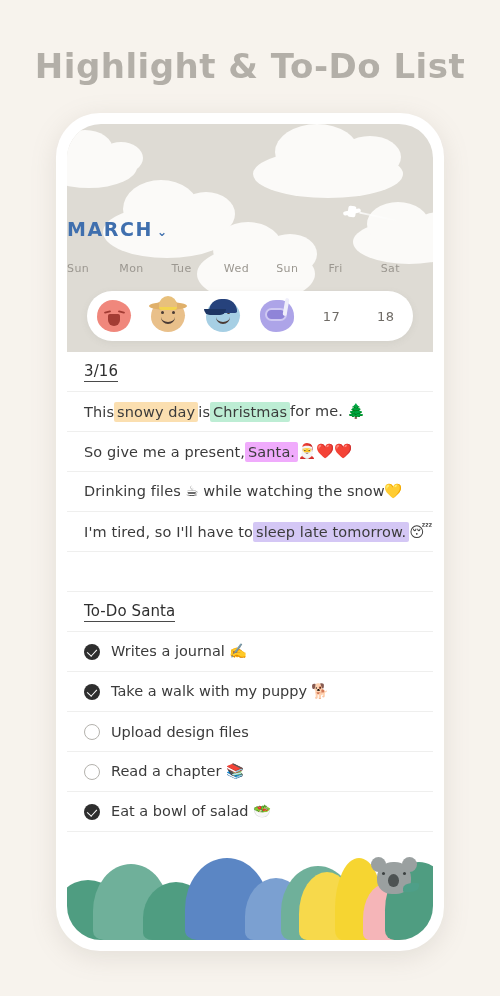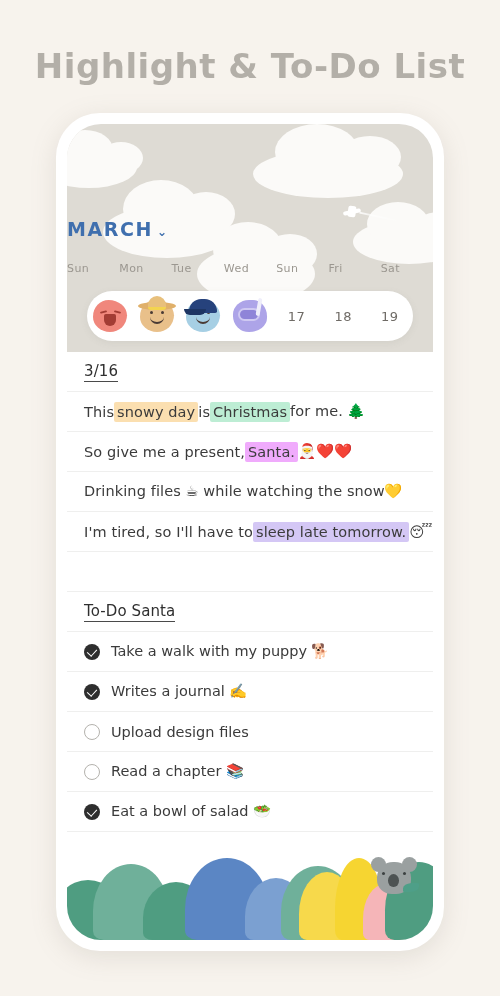--- a/index.html
+++ b/index.html
@@ -449,23 +449,20 @@
             <div class="goggle"></div>
             <div class="snorkel"></div>
           </div>
         </div>
         <div class="day-cell">
           <span class="day-num">17</span>
         </div>
         <div class="day-cell">
           <span class="day-num">18</span>
         </div>
-        <div class="day-cell">
-          <span class="day-num">19</span>
-        </div>
       </div>
     </div>
 
     <div class="note">
       <div class="line heading">
         <span class="u">3/16</span>
       </div>
 
       <div id="entry-lines">
           <div class="line">
@@ -491,25 +488,25 @@
           <div class="line blank"></div>
         </div>
 
       <div class="line heading">
         <span class="u">To-Do Santa</span>
       </div>
 
       <div id="todo-rows">
           <div class="todo">
             <div class="box done"></div>
-            <span>Take a walk with my puppy 🐕</span>
+            <span>Writes a journal ✍️</span>
           </div>
           <div class="todo">
             <div class="box done"></div>
-            <span>Writes a journal ✍️</span>
+            <span>Take a walk with my puppy 🐕</span>
           </div>
           <div class="todo">
             <div class="box todo-open"></div>
             <span>Upload design files</span>
           </div>
           <div class="todo">
             <div class="box todo-open"></div>
             <span>Read a chapter 📚</span>
           </div>
           <div class="todo">

